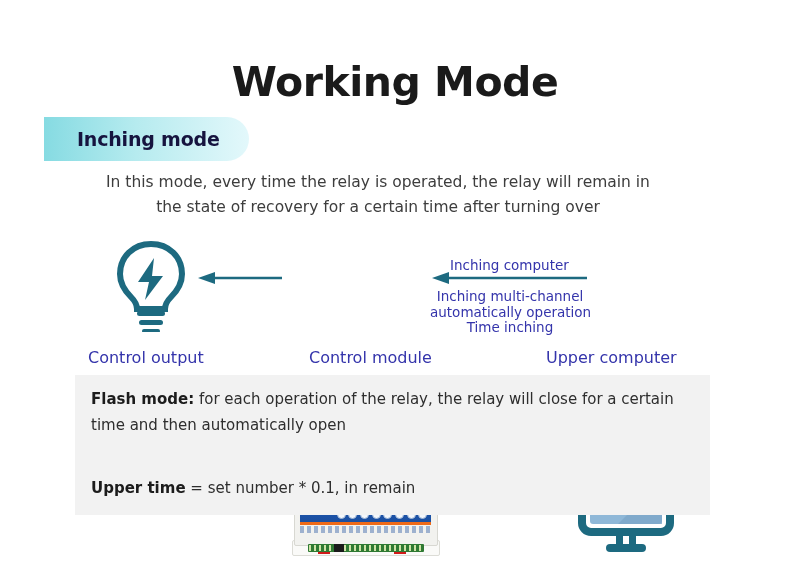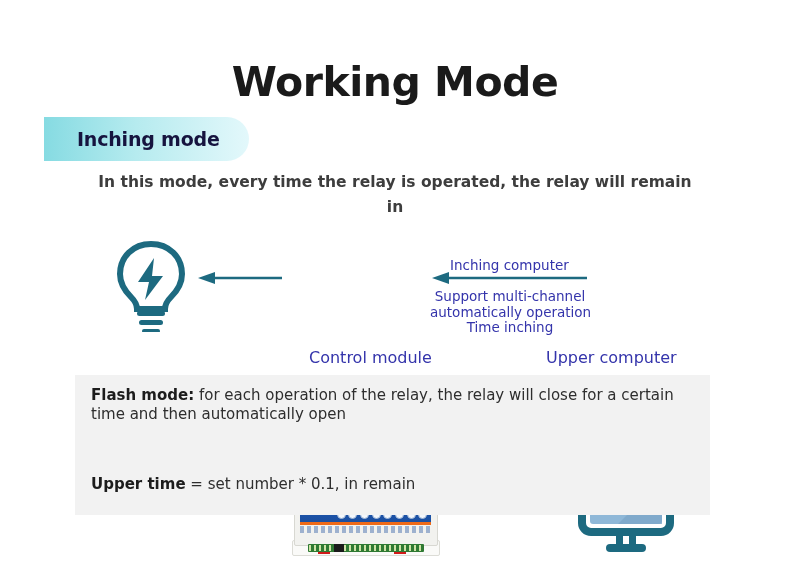--- a/index.html
+++ b/index.html
@@ -36,27 +36,26 @@
     margin-left:33px;
     font-size:19px;
     font-weight:bold;
     color:#16143f;
     font-family:"DejaVu Sans", sans-serif;
     letter-spacing:-0.2px;
   }
 
   
   .desc{
-    position:absolute;left:95px;top:170px;width:600px;
+    position:absolute;left:78px;top:170px;width:600px;
     text-align:center;
     font-size:15.5px;
     line-height:25px;
     color:#3d3d3d;
     font-family:"DejaVu Sans", sans-serif;
-    font-weight:bold;
   }
 
   
   .diagram{position:absolute;left:0;top:228px;width:790px;height:148px;}
 
   
   .bulb{position:absolute;left:113px;top:12px;width:76px;height:92px;}
 
   
   .arrow1{position:absolute;left:198px;top:272px;width:84px;height:12px;}
@@ -154,21 +153,21 @@
   .cmd-notes div{white-space:nowrap;}
 
   
   .panel{
     position:absolute;left:75px;top:375px;width:635px;height:140px;
     background:#f2f2f2;
   }
   .panel p{
     margin:0;
     font-size:15px;
-    line-height:19px;
+    line-height:26px;
     color:#2e2e2e;
     font-family:"DejaVu Sans", sans-serif;
   }
   .p1{position:absolute;left:16px;top:11px;width:606px;}
   .p2{position:absolute;left:16px;top:52px;width:606px;}
   .p3{position:absolute;left:16px;top:100px;width:606px;}
   .b{font-weight:bold;color:#1c1c1c;}
 </style>
 </head>
 <body>
@@ -176,20 +175,21 @@
 <div class="page">
 
   <div class="title">Working Mode</div>
 
   <div class="badge">
     <span class="badge-label">Inching mode</span>
   </div>
 
   <div class="desc">
     <div>In this mode, every time the relay is operated, the relay will remain in</div>
+    <div>the state of recovery for a certain time after turning over</div>
   </div>
 
   <div class="diagram">
 
     <svg class="bulb" viewBox="0 0 76 92">
       <path d="M38 4 C20 4 7 17 7 34 C7 44 12 51 18 57 C22 61 24 65 24 69 L52 69 C52 65 54 61 58 57 C64 51 69 44 69 34 C69 17 56 4 38 4 Z" fill="none" stroke="#1d6a80" stroke-width="6"></path>
       <path d="M41 18 L25 42 L36 42 L32 60 L50 36 L39 36 Z" fill="#1d6a80"></path>
       <rect x="24" y="71" width="28" height="5" rx="2.5" fill="#1d6a80"></rect>
       <rect x="26" y="80" width="24" height="5" rx="2.5" fill="#1d6a80"></rect>
       <rect x="29" y="89" width="18" height="4" rx="2" fill="#1d6a80"></rect>
@@ -248,25 +248,26 @@
     <polygon points="0,6 17,0 17,12" fill="#1d6a80"></polygon>
   </svg>
 
   <svg class="arrow2" viewBox="0 0 155 12">
     <line x1="14" y1="6" x2="155" y2="6" stroke="#1d6a80" stroke-width="2.6"></line>
     <polygon points="0,6 17,0 17,12" fill="#1d6a80"></polygon>
   </svg>
 
   <div class="cmd-label">Inching computer</div>
   <div class="cmd-notes">
-    <div>Support multi-channel</div>
+    <div>Inching multi-channel</div>
     <div>automatically operation</div>
     <div>Time inching</div>
   </div>
 
+  <div class="dlabel lbl-output">Control output</div>
   <div class="dlabel lbl-computer">Upper computer</div>
   <div class="dlabel lbl-module">Control module</div>
 
   <div class="panel">
     <p class="p1">
       <span class="b">Flash mode:</span><span> for each operation of the relay, the relay will close for a certain time and then automatically open</span>
     </p>
     <p class="p3">
       <span class="b">Upper time</span><span> = set number * 0.1, in remain</span>
     </p>

